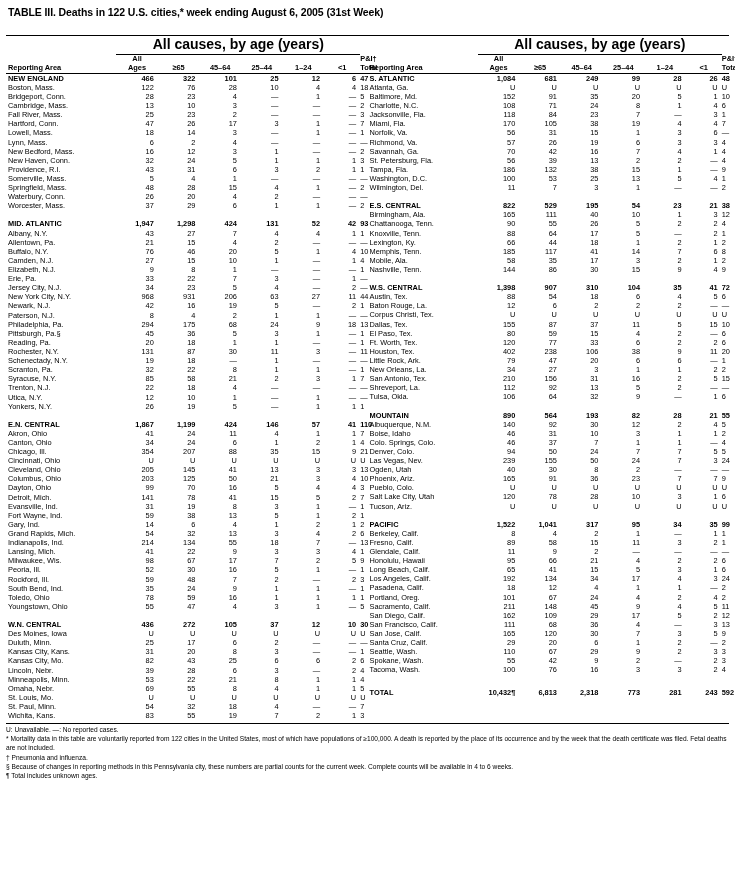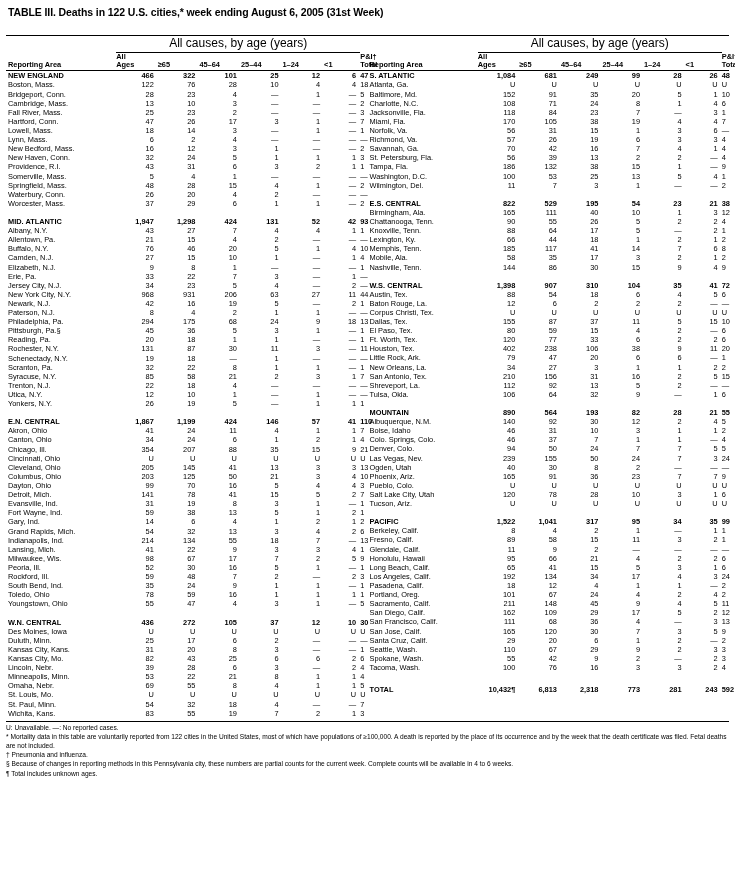--- a/index.html
+++ b/index.html
@@ -19,29 +19,30 @@
   }
   table.tbl{
     border-collapse:collapse;
     width:100%;
     table-layout:fixed;
   }
   .grid{display:flex; gap:0px;}
   .half{width:50%;}
   th,td{font-size:7.4px; padding:0; line-height:1.23; vertical-align:bottom;}
   .hdr-span{
-    font-size:12px;
-    font-weight:normal;
+    font-size:14px;
+    font-weight:bold;
     text-align:center;
     border-bottom:1px solid #000;
     padding-bottom:1px;
   }
   .colhdr td, .colhdr th{
     font-weight:bold;
     font-size:7.4px;
+    text-align:center;
     border-bottom:1.4px solid #000;
     padding-bottom:1px;
     line-height:1.12;
   }
   .colhdr .area{text-align:left; padding-left:2px;}
   .toprule{border-top:1.6px solid #000;}
   .area-cell{text-align:left; padding-left:2px; white-space:nowrap; overflow:hidden;}
   .num{text-align:right; padding-right:4px; white-space:nowrap;}
   .grp{font-weight:bold;}
   .sep{height:4px;}

